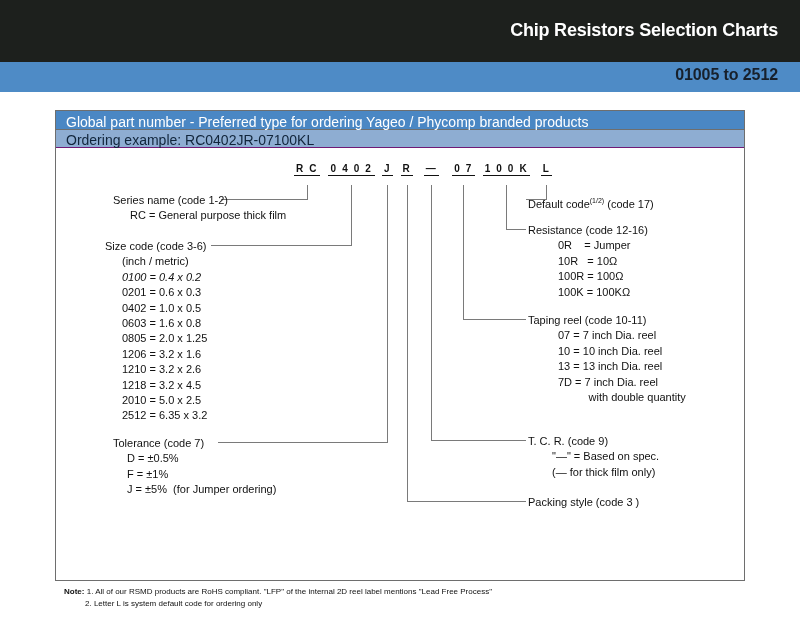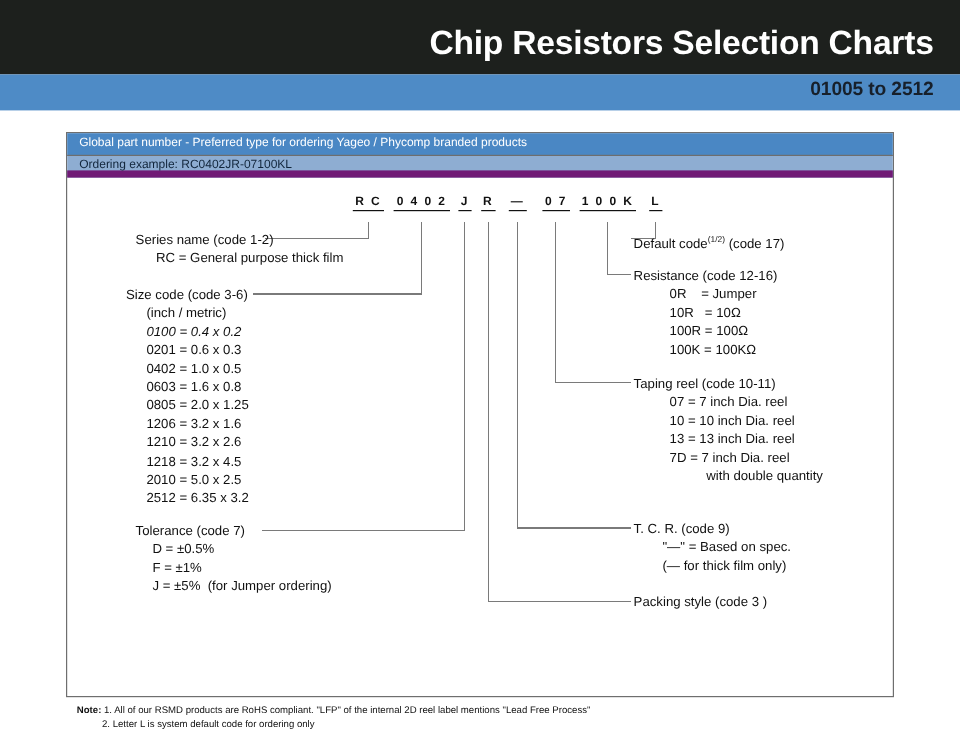--- a/index.html
+++ b/index.html
@@ -10,21 +10,21 @@
     position:relative;overflow:hidden;
   }
 
   
   .banner{
     position:absolute;left:0;top:0;width:800px;height:62px;
     background:#1d201d;
   }
   .banner-title{
     position:absolute;right:22px;top:20px;
-    color:#ffffff;font-size:28px;font-weight:bold;
+    color:#ffffff;font-size:18px;font-weight:bold;
     letter-spacing:-0.2px;white-space:nowrap;
   }
   .subbanner{
     position:absolute;left:0;top:62px;width:800px;height:30px;
     background:#4e8bc6;
   }
   .subbanner-title{
     position:absolute;right:22px;top:66px;
     color:#17202b;font-size:16px;font-weight:bold;
     letter-spacing:-0.1px;white-space:nowrap;
@@ -40,25 +40,25 @@
   }
   .bar-main{
     position:absolute;left:56px;top:111px;width:688px;height:19px;
     background:#4a87c4;
     border-bottom:1px solid #6e6e6e;
     box-sizing:border-box;
   }
   .bar-sub{
     position:absolute;left:56px;top:130px;width:688px;height:18px;
     background:#8eadd2;
-    border-bottom:6px solid #701a75;
+    border-bottom:1px solid #701a75;
     box-sizing:border-box;
   }
   .bar-text{
-    position:absolute;color:#ffffff;font-size:10px;white-space:nowrap;
+    position:absolute;color:#ffffff;font-size:14px;white-space:nowrap;
   }
   .bar-main .bar-text{left:10px;top:3px;}
   .bar-sub  .bar-text{left:10px;top:2px;color:#11253b;}
 
   
   .code-row{position:absolute;left:0;top:163px;width:800px;height:22px;}
   .code-seg{
     position:absolute;top:0;
     font-size:10px;font-weight:bold;color:#111;
     letter-spacing:1.6px;white-space:nowrap;

